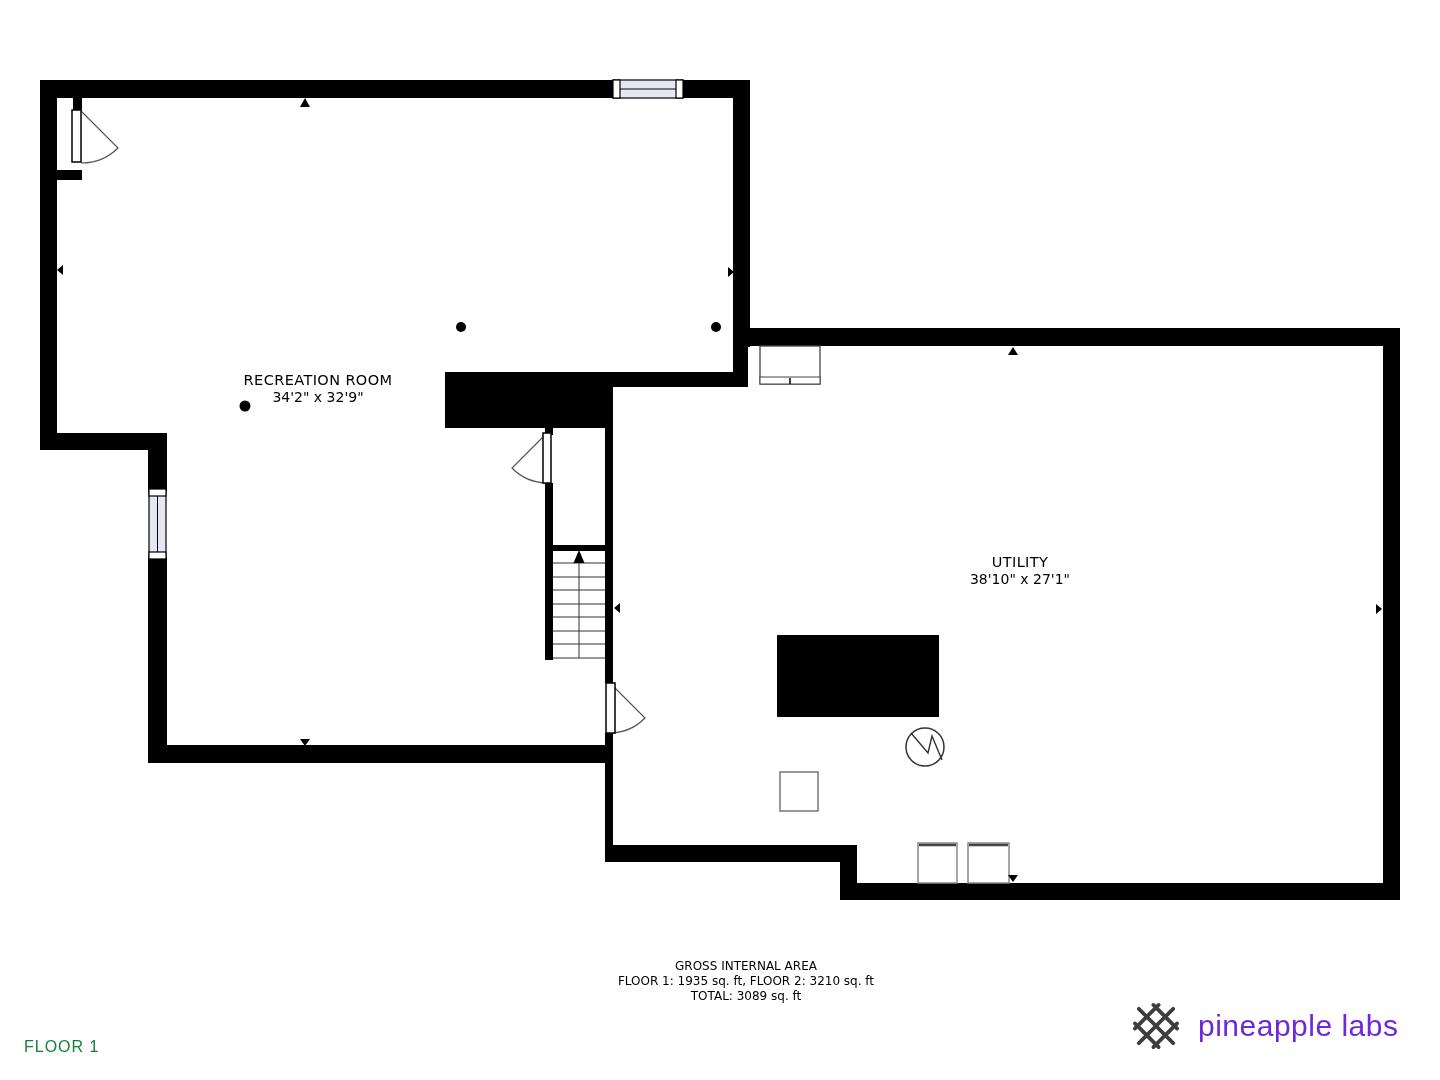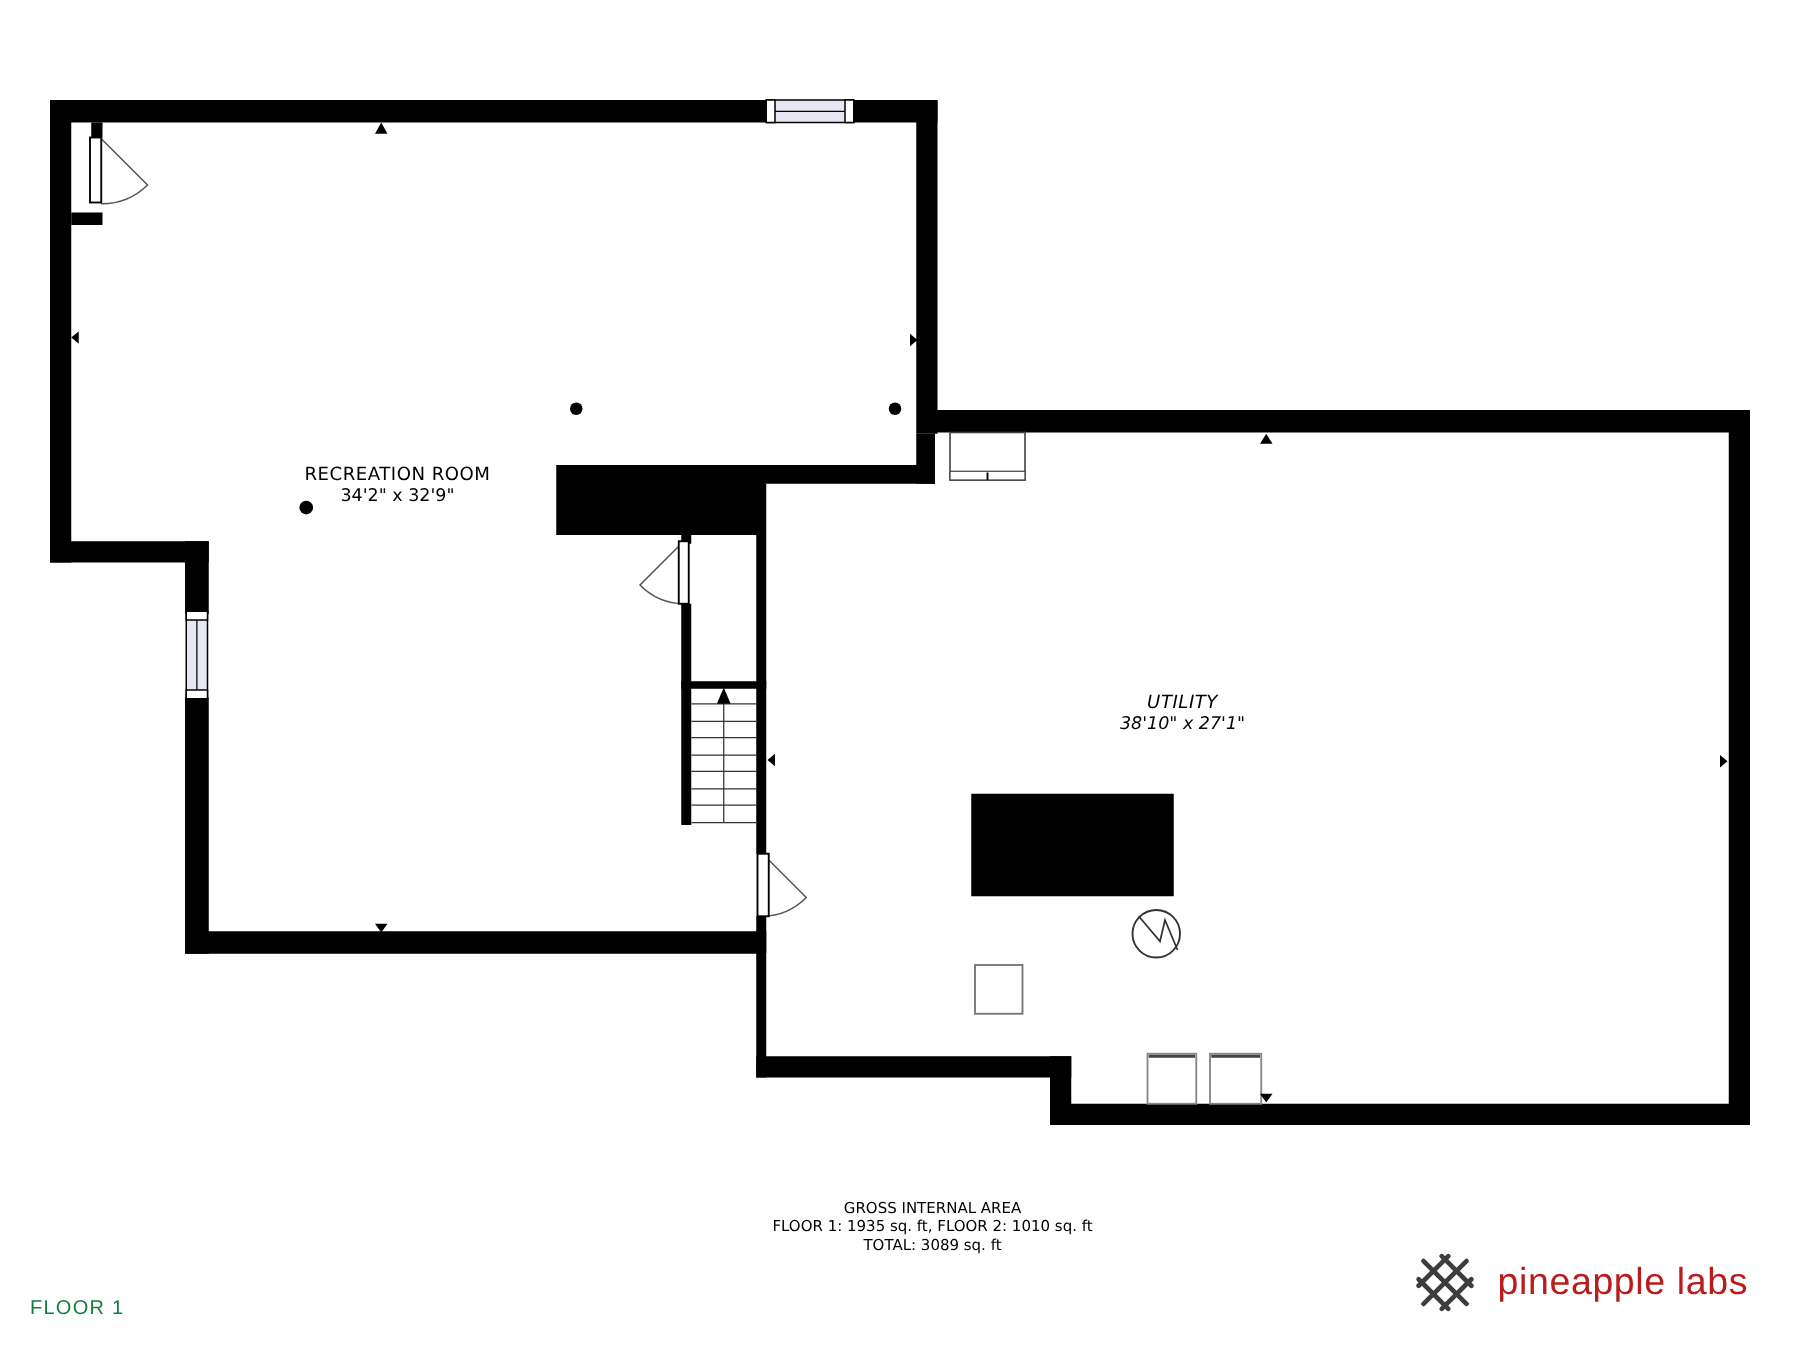--- a/index.html
+++ b/index.html
@@ -7,21 +7,21 @@
           font-family:"DejaVu Sans", sans-serif;}
   .plan-svg{position:absolute;left:0;top:0;}
   .room-label{position:absolute;text-align:center;color:#000;}
   .room-label .room-name{font-size:14.5px;letter-spacing:.4px;}
   .room-label .room-dims{font-size:14px;margin-top:1px;}
   .footer-block{position:absolute;left:496px;top:959px;width:500px;text-align:center;
                 font-size:12px;line-height:15.2px;color:#000;}
   .floor-tag{position:absolute;left:24px;top:1038px;font-family:"Liberation Sans",sans-serif;
              font-size:16px;color:#15803d;letter-spacing:1px;}
   .brand{position:absolute;left:1128px;top:995px;display:flex;align-items:center;gap:14px;}
-  .brand-text{font-family:"Liberation Sans",sans-serif;font-size:30px;color:#b91c1c;
+  .brand-text{font-family:"Liberation Sans",sans-serif;font-size:30px;color:#6d28d9;
               letter-spacing:.5px;}
 </style>
 </head>
 <body>
 
 <div class="canvas">
 
   <svg class="plan-svg" width="1440" height="1080" viewBox="0 0 1440 1080">
 
     <g fill="#000000">
@@ -124,28 +124,28 @@
       <circle cx="461" cy="327" r="5"></circle>
       <circle cx="716" cy="327" r="5"></circle>
       <circle cx="245" cy="406" r="5.5"></circle>
     </g>
   </svg>
 
   <div class="room-label" style="left:168px;top:372px;width:300px;">
     <div class="room-name">RECREATION ROOM</div>
     <div class="room-dims">34'2" x 32'9"</div>
   </div>
-  <div class="room-label" style="left:796px;top:554px;width:300px;font-style:italic;">
+  <div class="room-label" style="left:870px;top:554px;width:300px;">
     <div class="room-name">UTILITY</div>
     <div class="room-dims">38'10" x 27'1"</div>
   </div>
 
   <div class="footer-block">
     <div>GROSS INTERNAL AREA</div>
-    <div>FLOOR 1: 1935 sq. ft, FLOOR 2: 1010 sq. ft</div>
+    <div>FLOOR 1: 1935 sq. ft, FLOOR 2: 3210 sq. ft</div>
     <div>TOTAL: 3089 sq. ft</div>
   </div>
 
   <div class="floor-tag">FLOOR 1</div>
 
   <div class="brand">
     <svg width="56" height="62" viewBox="0 0 60 64">
       <g stroke="#3d3d3d" stroke-width="4" stroke-linecap="round">
         <line x1="11.6" y1="13.6" x2="48.4" y2="50.4"></line>
         <line x1="7.4" y1="29.2" x2="32.8" y2="54.6"></line>

